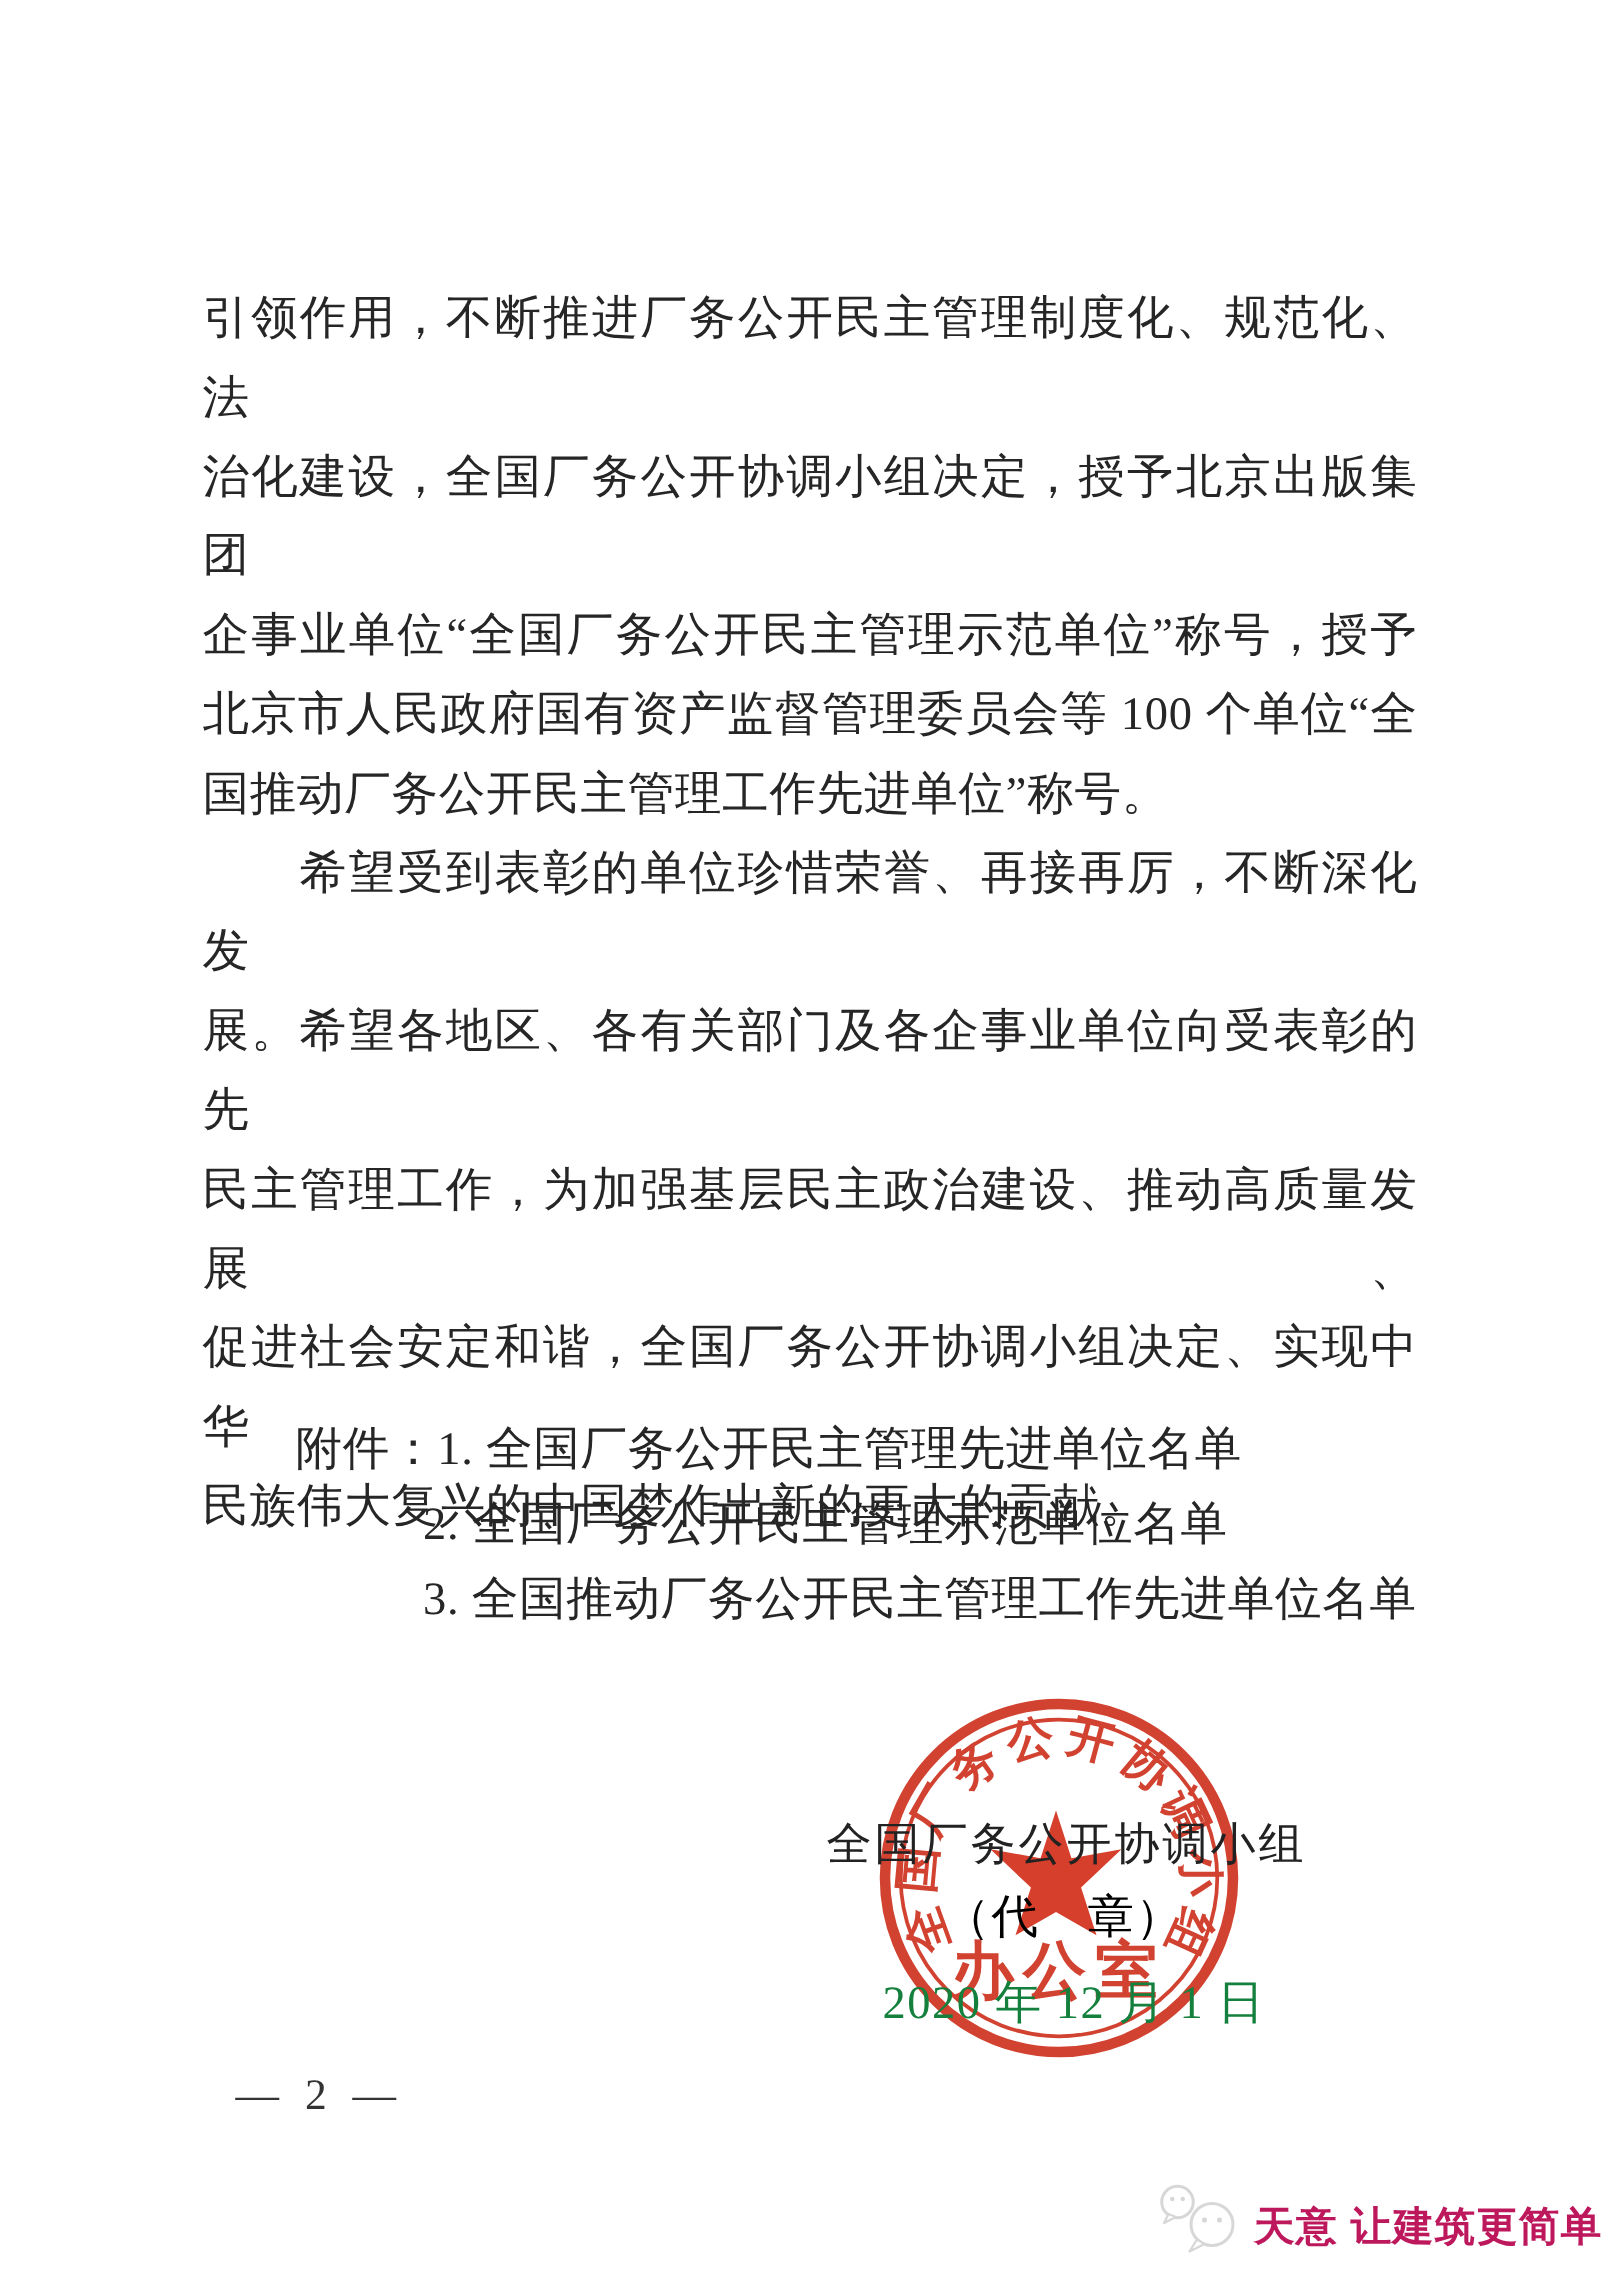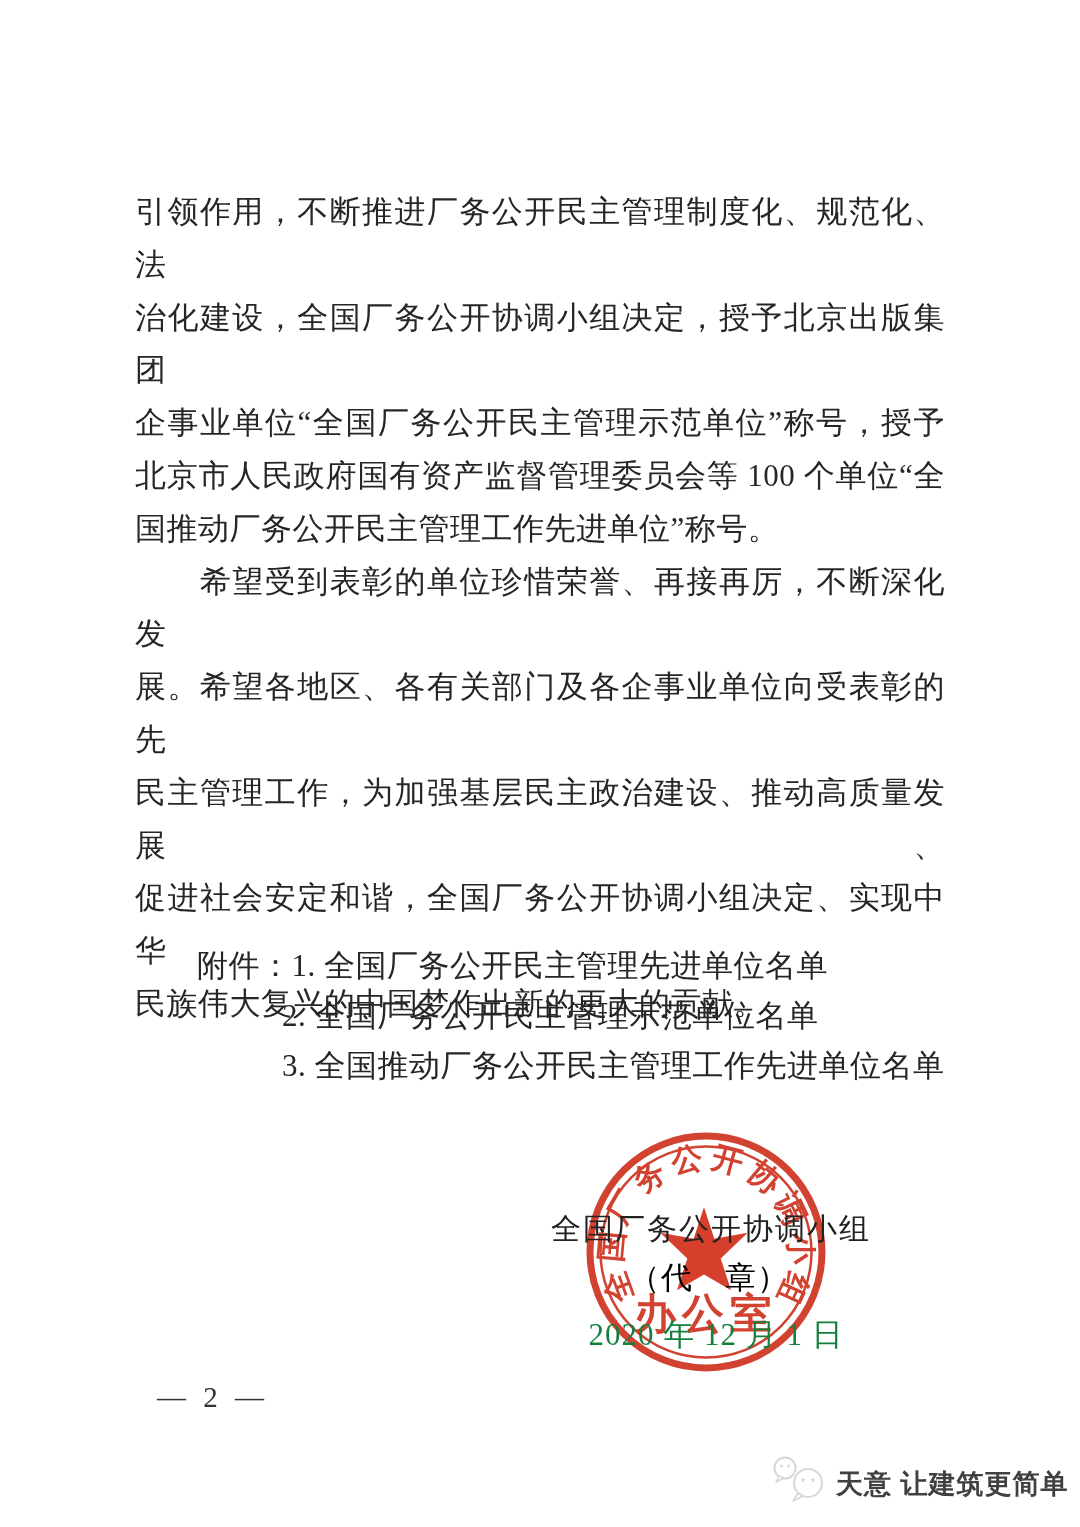--- a/index.html
+++ b/index.html
@@ -31,21 +31,21 @@
     font-size:31px;letter-spacing:1px;white-space:nowrap;color:#000000;}
   .sig-date{position:absolute;top:1314px;left:716px;transform:translateX(-50%);
     font-size:31px;letter-spacing:1px;white-space:nowrap;color:#15803d;}
   
   .pagenum{position:absolute;left:157px;top:1381px;font-size:29px;
     letter-spacing:5px;color:#333;white-space:nowrap;}
   
   .footer-mark{position:absolute;left:770px;top:1453px;width:300px;height:60px;}
   .footer-logo{position:absolute;left:0;top:2px;}
   .footer-text{position:absolute;left:66px;top:13px;font-size:27px;letter-spacing:1px;
-    color:#404040;text-shadow:1px 1px 0 #ffffff;white-space:nowrap;
+    color:#be185d;text-shadow:1px 1px 0 #ffffff;white-space:nowrap;
     font-family:"Liberation Sans","DejaVu Sans",sans-serif;font-weight:700;}
 </style>
 </head>
 <body>
 
 <div class="page">
 
   <div class="bodytext">
     <div class="ln j">引领作用，不断推进厂务公开民主管理制度化、规范化、法</div>
     <div class="ln j">治化建设，全国厂务公开协调小组决定，授予北京出版集团</div>

